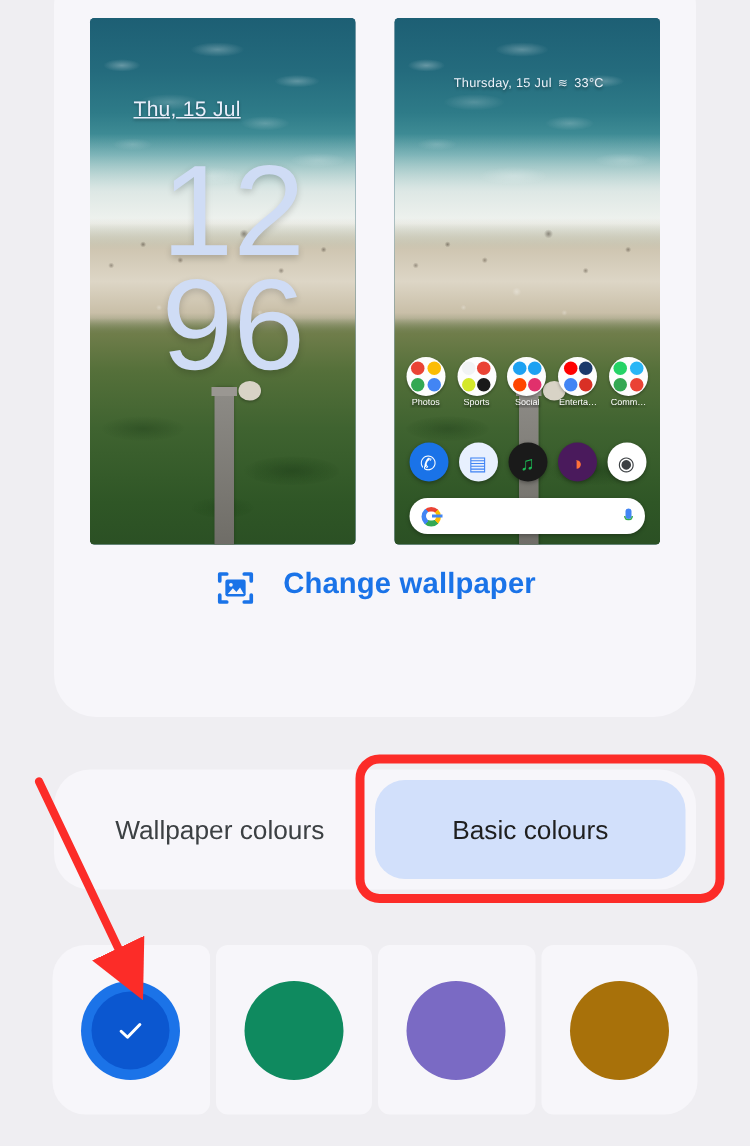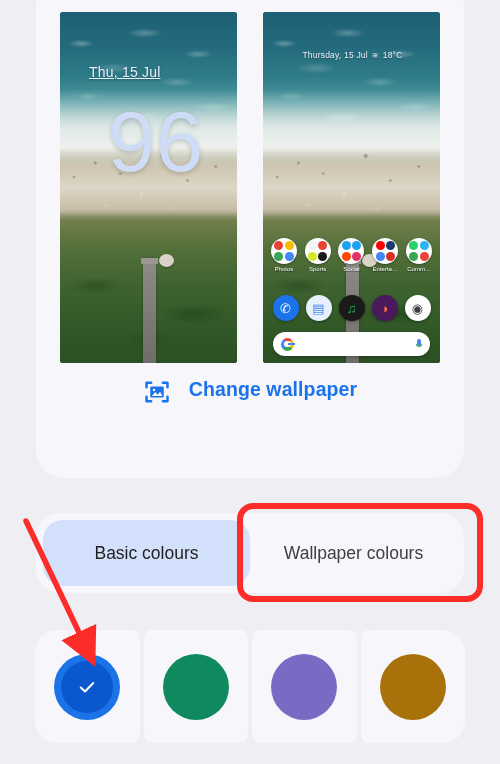--- a/index.html
+++ b/index.html
@@ -420,33 +420,34 @@
 <div class="preview-card">
 
   <div class="previews">
 
     <div class="phone">
       <div class="wall"></div>
       <div class="pier"></div>
       <div class="pier-dot"></div>
       <div class="ls-date">Thu, 15 Jul</div>
       <div class="ls-clock">
+        <div>12</div>
         <div>96</div>
       </div>
     </div>
 
     <div class="phone">
       <div class="wall"></div>
       <div class="pier"></div>
       <div class="pier-dot"></div>
 
       <div class="hs-status">
         <span>Thursday, 15 Jul</span>
         <span class="wx-glyph">≋</span>
-        <span>18°C</span>
+        <span>33°C</span>
       </div>
 
       <div class="folder-row">
           <div class="app-cell">
             <div class="folder-ico">
               <span class="mini" style="background: rgb(234, 67, 53);"></span>
               <span class="mini" style="background: rgb(251, 188, 5);"></span>
               <span class="mini" style="background: rgb(52, 168, 83);"></span>
               <span class="mini" style="background: rgb(66, 133, 244);"></span>
             </div>
@@ -511,25 +512,25 @@
         <rect x="6.2" y="7.2" width="11.6" height="9.6" rx="1.2" fill="#1a73e8" stroke="none"></rect>
         <path d="M7.6 15.4l2.9-3.3 2 2.2 2.1-2.6 2.1 3.7z" fill="#f7f6fa" stroke="none"></path>
         <circle cx="9.4" cy="10.2" r="1.05" fill="#f7f6fa" stroke="none"></circle>
       </svg>
     </span>
     <span class="change-wp-label">Change wallpaper</span>
   </div>
 </div>
 
 <div class="tabs-card">
+  <div class="tab">
+    <span>Wallpaper colours</span>
+  </div>
   <div class="tab active">
     <span>Basic colours</span>
-  </div>
-  <div class="tab">
-    <span>Wallpaper colours</span>
   </div>
 </div>
 
 <div class="swatch-row">
     <div class="swatch-cell">
       <div class="dot selected" style="background: rgb(27, 115, 232); --inner: #0b57d0;">
         <svg class="check" viewBox="0 0 24 24" fill="none" stroke="#ffffff" stroke-width="2.4" stroke-linecap="round" stroke-linejoin="round">
           <path d="M4.5 12.6 L9.6 17.4 L19.5 7.2"></path>
         </svg>
       </div>

